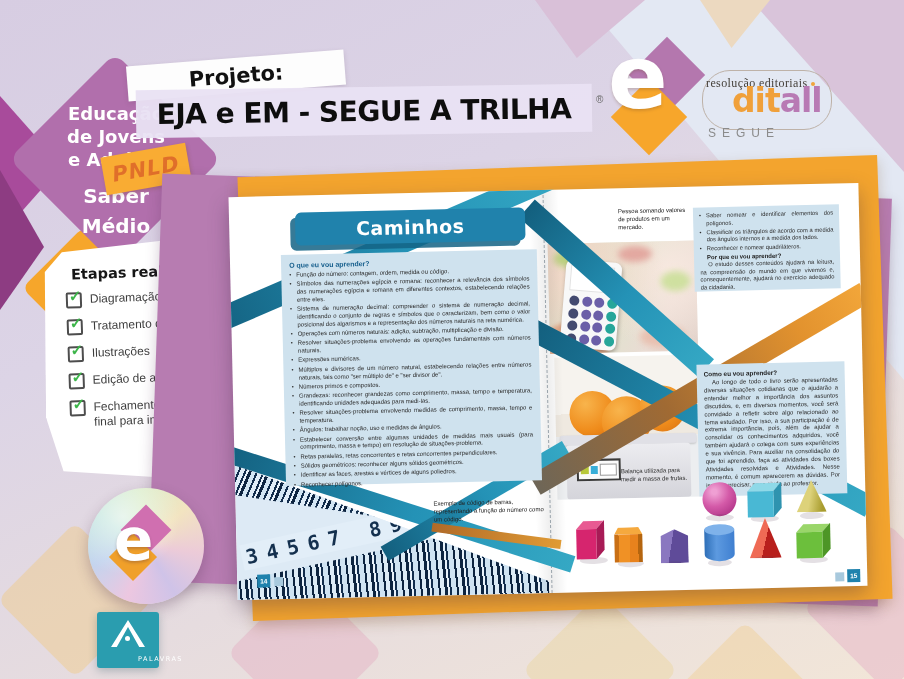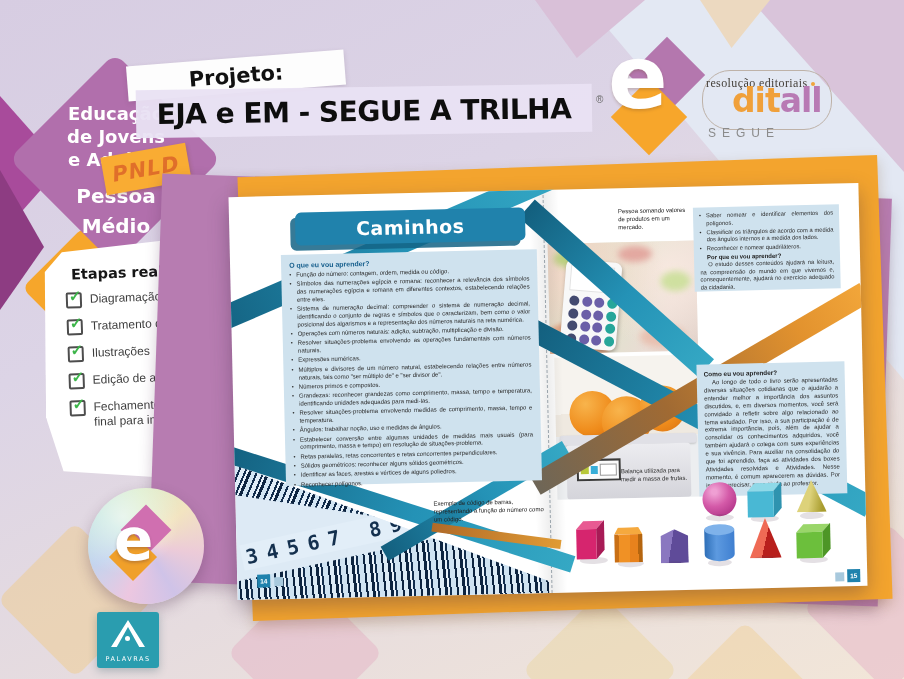--- a/index.html
+++ b/index.html
@@ -218,22 +218,22 @@
     box-shadow:0 6px 14px rgba(80,50,80,.3);}
   .sticker .dia-p{position:absolute;left:40px;top:24px;width:36px;height:36px;background:#d06fb0;transform:rotate(45deg);}
   .sticker .dia-o{position:absolute;left:28px;top:52px;width:34px;height:34px;background:#f0a02a;transform:rotate(45deg);}
   .sticker .st-e{position:absolute;left:26px;top:18px;font-family:"DejaVu Sans",sans-serif;
     font-weight:bold;font-size:58px;color:#fff;text-shadow:0 2px 3px rgba(90,50,60,.3);}
   .palavras{left:97px;top:612px;width:62px;height:56px;background:#2a9daf;border-radius:3px;
     box-shadow:0 3px 8px rgba(40,90,100,.3);}
   .pal-tri{position:absolute;left:14px;top:8px;width:34px;height:27px;background:#fff;
     clip-path:polygon(50% 0,100% 100%,83% 100%,50% 26%,17% 100%,0 100%);}
   .pal-dot{position:absolute;left:28px;top:24px;width:5px;height:5px;border-radius:50%;background:#fff;}
-  .pal-label{position:absolute;left:0;bottom:5px;width:100%;text-align:center;color:#fff;
-    font-size:6.5px;letter-spacing:1.5px;font-family:"DejaVu Sans",sans-serif;}
+  .pal-label{position:absolute;left:0;bottom:5px;width:100%;text-align:right;color:#fff;
+    font-size:6.5px;letter-spacing:1.5px;font-family:"DejaVu Sans",sans-serif;padding-left:24px;}
 </style>
 </head>
 <body>
 
 <div class="stage">
 
   <div class="shape bg-blue-tr"></div>
   <div class="shape bg-pink-tr"></div>
   <div class="shape bg-tan-sliver"></div>
   <div class="shape bg-pink-top"></div>
@@ -244,21 +244,21 @@
   <div class="shape bg-diamond d3"></div>
   <div class="shape bg-diamond d4"></div>
   <div class="shape bg-diamond d5"></div>
 
   <div class="shape side-orange"></div>
   <div class="shape side-diamond"></div>
   <div class="abs side-text">
     <div class="side-aud">Educação
 de Jovens
 e Adultos</div>
-    <div class="side-lvl">Pessoa
+    <div class="side-lvl">Saber
 Médio</div>
   </div>
 
   <div class="abs projeto-strip">
     <span>Projeto:</span>
   </div>
   <div class="abs title-strip">
     <span>EJA e EM - SEGUE A TRILHA</span>
   </div>
   <div class="abs pnld">

